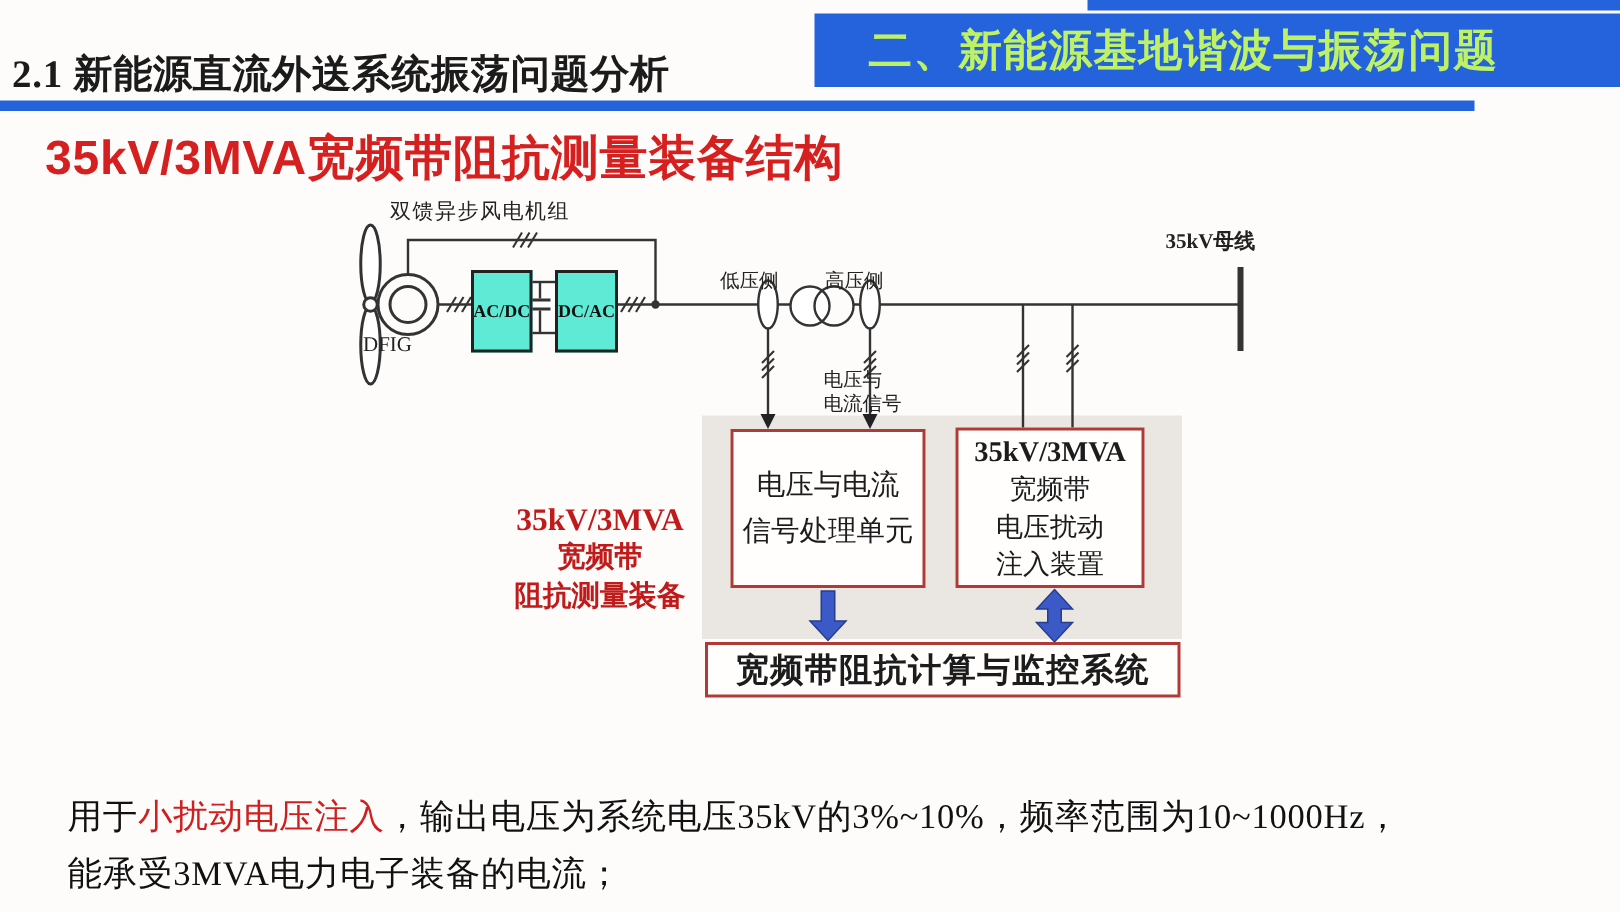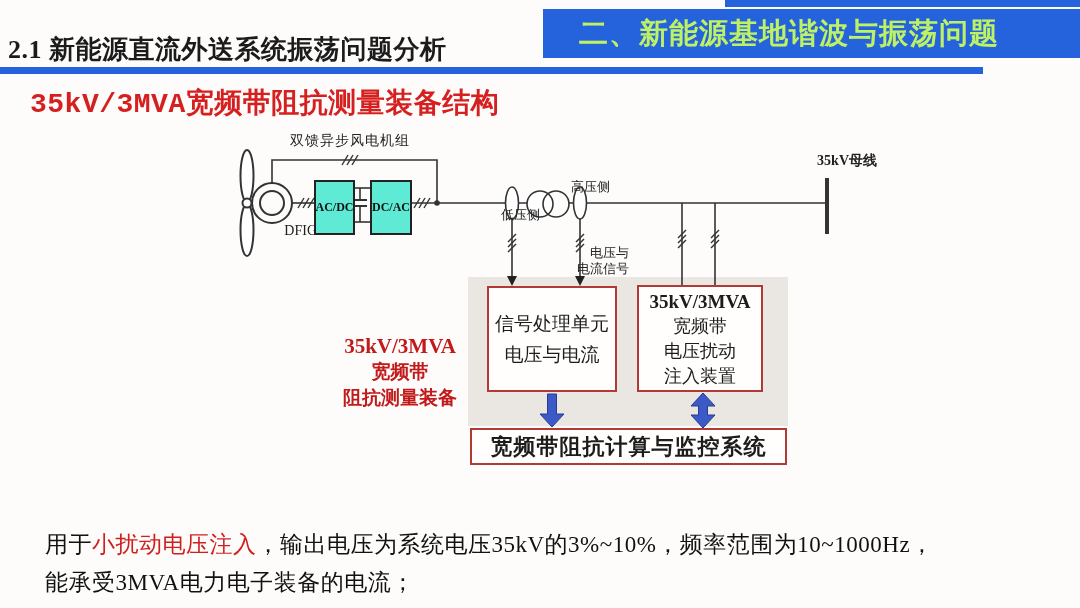--- a/index.html
+++ b/index.html
@@ -9,29 +9,29 @@
     margin:0 auto;
   }
   .abs{position:absolute;}
 
   
   #top-strip{left:725px; top:0; width:355px; height:7px; background:#2563dd;}
   #section-title{left:8px; top:20px; font-size:26px; font-weight:bold; color:#1b1b1b; letter-spacing:0.5px; white-space:nowrap;margin-top:12px;}
   #banner{left:543px; top:9px; width:537px; height:49px; background:#2563dd; display:flex; align-items:center;}
   #banner .t{color:#bef264; font-family:"Liberation Sans","DejaVu Sans",sans-serif; font-weight:bold; font-size:29px; letter-spacing:1px; padding-left:36px; white-space:nowrap;}
   #header-rule{left:0; top:67px; width:983px; height:7px; background:#2563dd;}
-  #page-title{left:30px; top:84px; font-family:Liberation Mono, monospace; font-weight:bold; font-size:28px; color:#d61f1f; letter-spacing:0.5px; white-space:nowrap;}
+  #page-title{left:30px; top:84px; font-family:Liberation Sans, sans-serif; font-weight:bold; font-size:32px; color:#d61f1f; letter-spacing:0.5px; white-space:nowrap;}
 
   
   #panel{left:468px; top:277px; width:320px; height:149px; background:#eae7e3; z-index:0;}
   #wires{left:0; top:0; z-index:1; pointer-events:none;}
-  .lbl{z-index:2; color:#222; text-align:right;}
+  .lbl{z-index:2; color:#222; text-align:left;}
   #wind-label{left:260px; top:132px; width:150px; font-size:14px; letter-spacing:1px;}
-  #dfig-label{left:242px; top:223px; width:60px; font-size:14px;padding-left:15px;}
-  #lv-label{left:480px; top:178px; width:60px; font-size:13px;margin-top:28px;}
+  #dfig-label{left:242px; top:223px; width:60px; font-size:14px;}
+  #lv-label{left:480px; top:178px; width:60px; font-size:13px;}
   #hv-label{left:550px; top:178px; width:60px; font-size:13px;}
   #bus-label{left:777px; top:152px; width:100px; font-size:14px; font-weight:600;}
   #signal-label{left:549px; top:245px; width:80px; font-size:13px; line-height:16px;}
 
   .conv{z-index:2; border:2px solid #222; background:#5eead4; display:flex; align-items:center; justify-content:center; font-weight:bold; font-size:12px; color:#111;}
   #conv1{left:314px; top:180px; width:37px; height:51px;}
   #conv2{left:370px; top:180px; width:38px; height:51px;}
 
   .redbox{z-index:2; border:2px solid #b03a36; background:#fffefd; display:flex; flex-direction:column; align-items:center; justify-content:center; color:#1c1c1c; text-align:center;}
   #box-signal{left:487px; top:286px; width:126px; height:102px; font-size:19px; line-height:31px;}
@@ -180,22 +180,22 @@
     <span>DC/AC</span>
   </div>
 
   <div class="abs" id="equip-label">
     <div class="big">35kV/3MVA</div>
     <div>宽频带</div>
     <div>阻抗测量装备</div>
   </div>
 
   <div class="abs redbox" id="box-signal">
+    <div>电压与电流</div>
     <div>信号处理单元</div>
-    <div>电压与电流</div>
   </div>
   <div class="abs redbox" id="box-inject">
     <div class="b1">35kV/3MVA</div>
     <div>宽频带</div>
     <div>电压扰动</div>
     <div>注入装置</div>
   </div>
   <div class="abs redbox" id="box-monitor">
     <div>宽频带阻抗计算与监控系统</div>
   </div>

